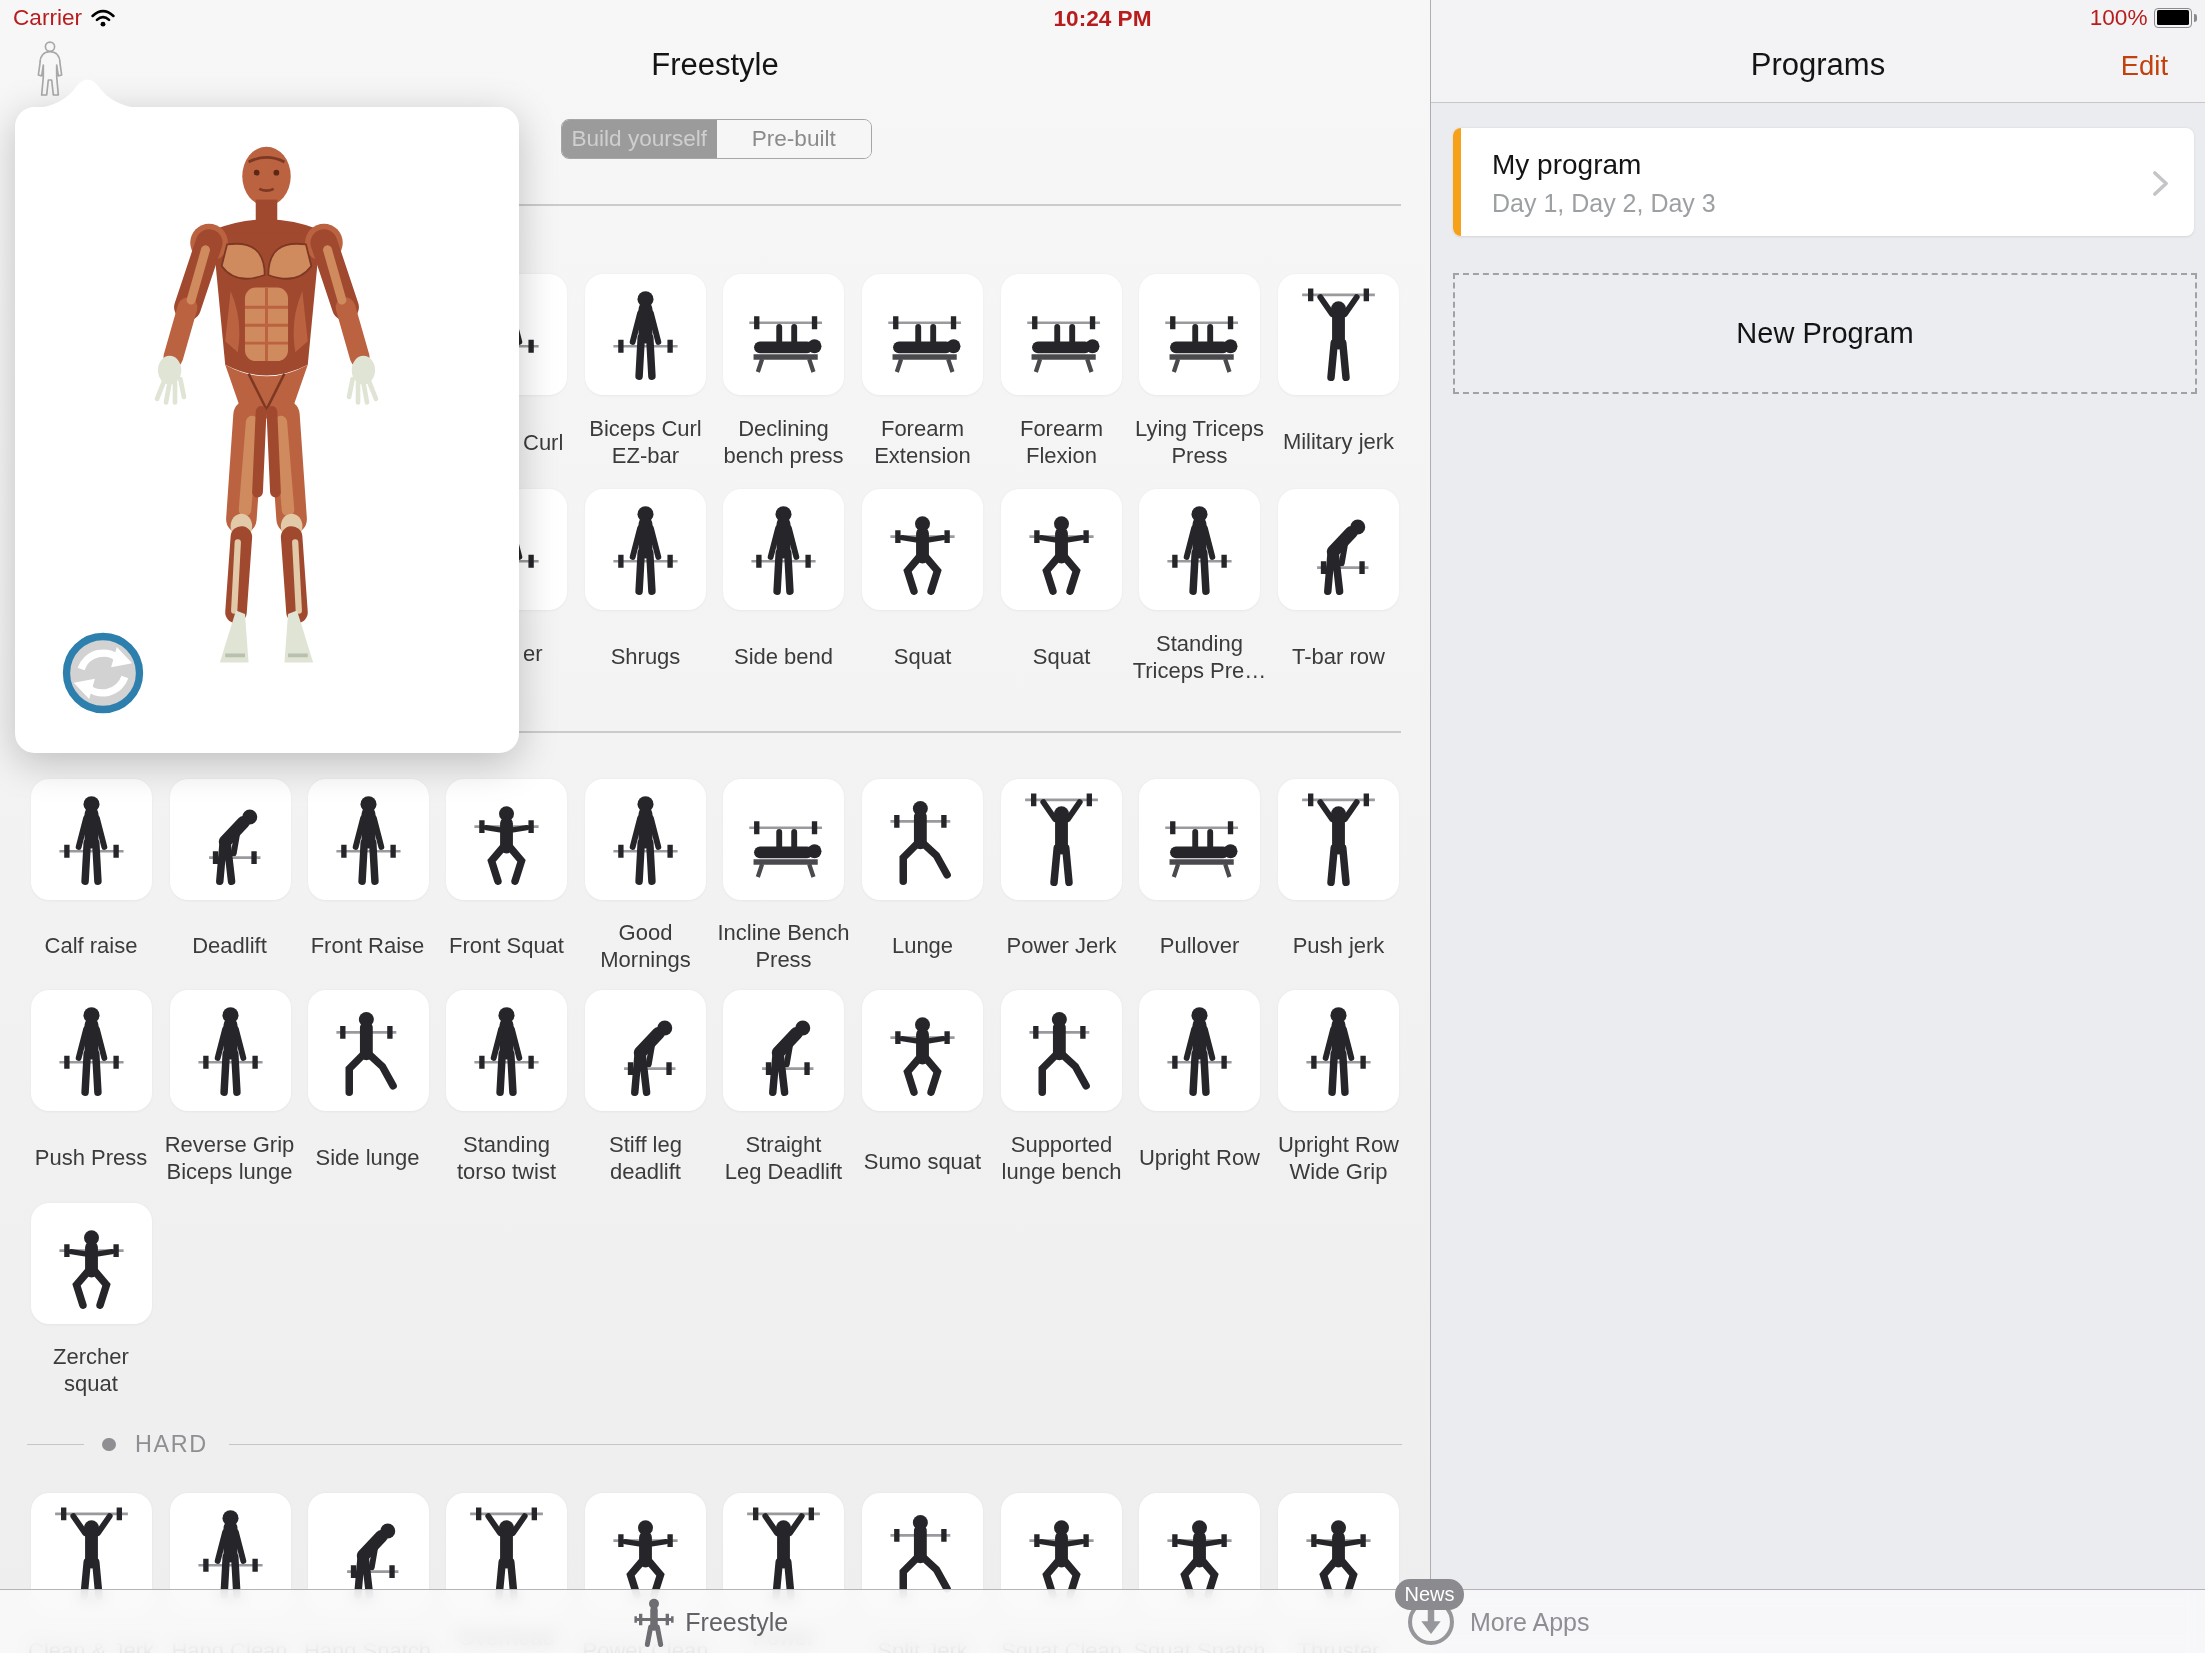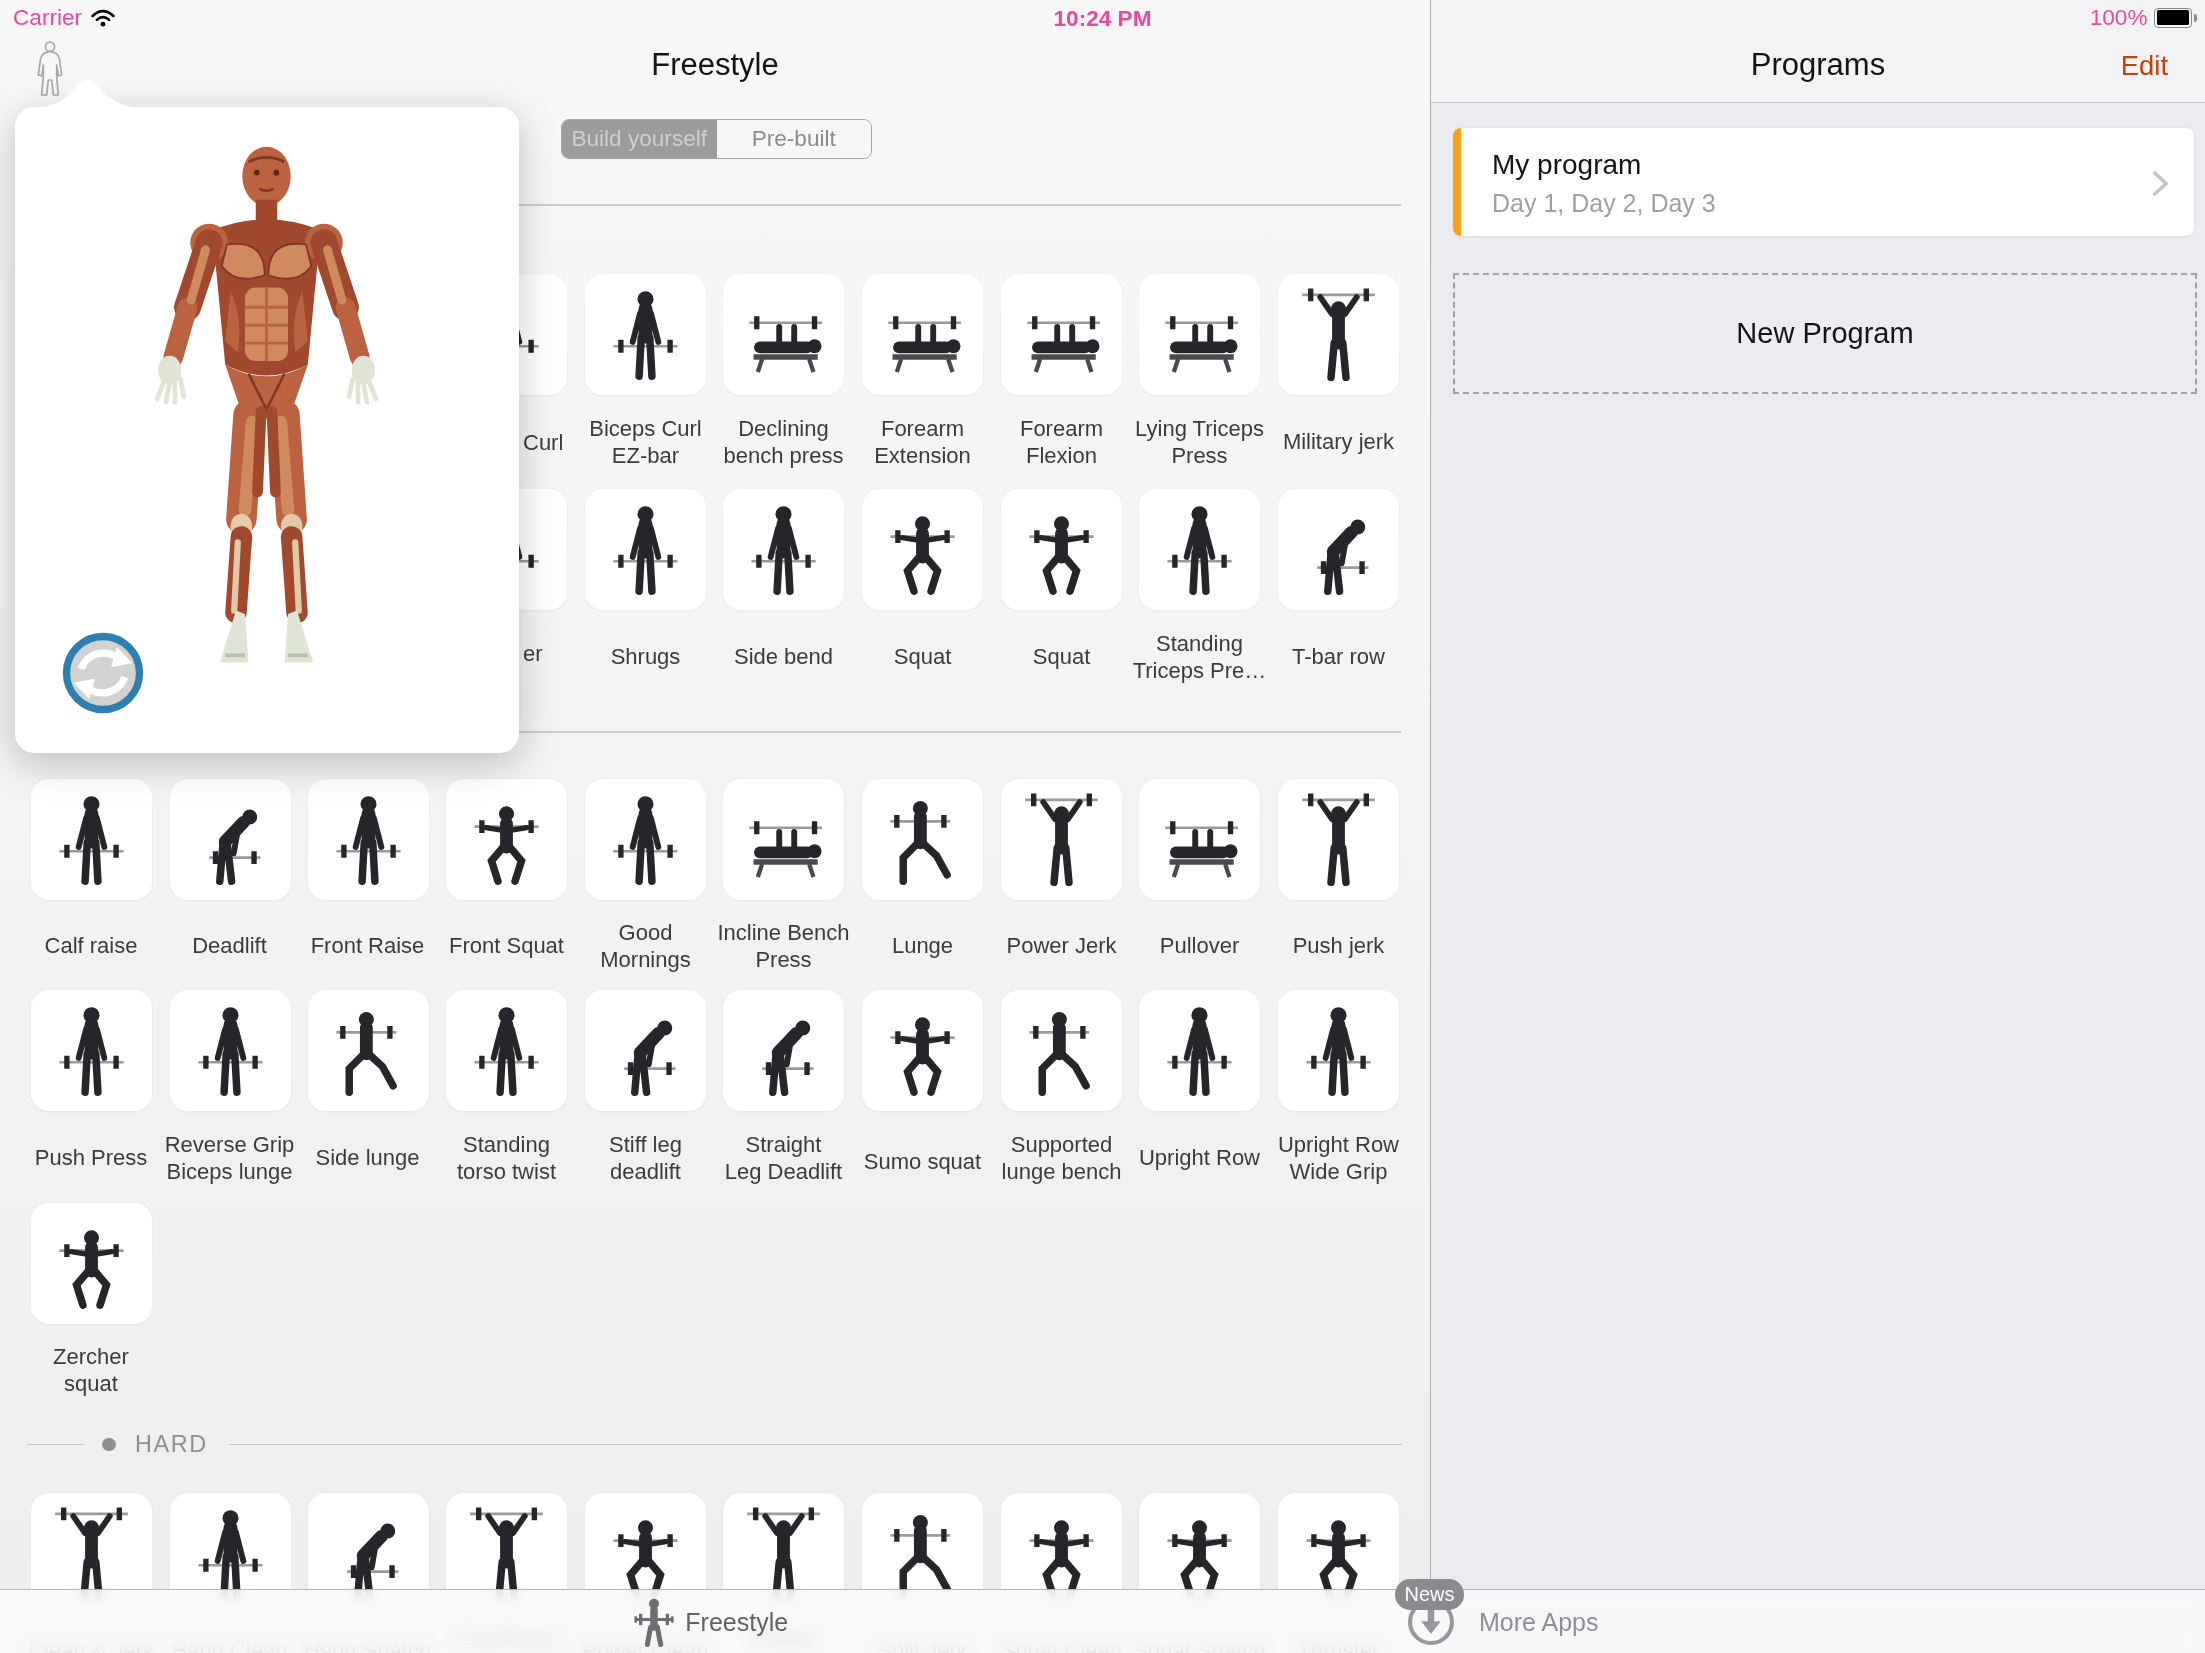--- a/index.html
+++ b/index.html
@@ -1,21 +1,21 @@
 <!DOCTYPE html>
 <html style="font-size:13px"><head>
 <meta charset="utf-8">
 <style>
   html,body{margin:0;padding:0;background:#dddddd;}
   #screen{position:relative;width:2205px;height:1653px;overflow:hidden;
     font-family:"Liberation Sans","DejaVu Sans",sans-serif;background:#fff;}
 
   
   #status-bar{position:absolute;left:0;top:0;width:2205px;height:34px;z-index:40;}
-  .sb-text{font-size:22.6px;color:#ec4899;}
+  .sb-text{font-size:22.6px;color:#b91c1c;}
   #sb-left{position:absolute;left:13px;top:4.8px;display:flex;align-items:center;gap:8px;}
   #sb-time{position:absolute;left:0;top:5.7px;width:2205px;text-align:center;font-weight:700;}
   #sb-right{position:absolute;right:13px;top:4.8px;display:flex;align-items:center;gap:6.5px;}
   #battery-body{position:relative;width:36px;height:18px;border:1.6px solid #8a8a8e;border-radius:4px;}
   #battery-fill{position:absolute;left:1.6px;top:1.6px;right:1.6px;bottom:1.6px;background:#000;border-radius:1.6px;}
   #battery-tip{position:absolute;right:-5.7px;top:4.8px;width:3.2px;height:8px;background:#8a8a8e;border-radius:0 2.4px 2.4px 0;}
 
   
   #left-panel{position:absolute;left:0;top:0;width:1430px;height:1653px;
     background:linear-gradient(180deg,#f7f7f8 0%,#eeeeef 100%);}
@@ -69,21 +69,21 @@
     display:flex;align-items:center;justify-content:center;font-size:29px;color:#141414;}
 
   #panel-divider{position:absolute;left:1430px;top:0;width:0.8px;height:1589px;background:#aeaeb0;}
 
   
   #tab-bar{position:absolute;left:0;top:1589px;width:2205px;height:64px;
     background:rgba(249,249,250,0.85);border-top:0.8px solid #b4b4b6;z-index:20;
     -webkit-backdrop-filter:blur(8px);backdrop-filter:blur(8px);}
   #tab-freestyle{position:absolute;left:634px;top:0;height:64px;display:flex;align-items:center;gap:11.3px;}
   #tab-freestyle-label{font-size:25px;color:#626266;}
-  #tab-more{position:absolute;left:1406px;top:0;height:64px;display:flex;align-items:center;gap:23px;}
+  #tab-more{position:absolute;left:1406px;top:0;height:64px;display:flex;align-items:center;gap:14px;}
   #tab-more-label{font-size:25px;color:#8e8e93;}
   #news-badge{position:absolute;left:1395px;top:-11.3px;width:69px;height:31px;border-radius:15.3px;
     background:#8a8a8f;color:#fff;font-size:20px;display:flex;align-items:center;justify-content:center;z-index:21;}
 </style>
 </head>
 <body>
 
 <div id="screen">
 
   <svg width="0" height="0" style="position:absolute">

